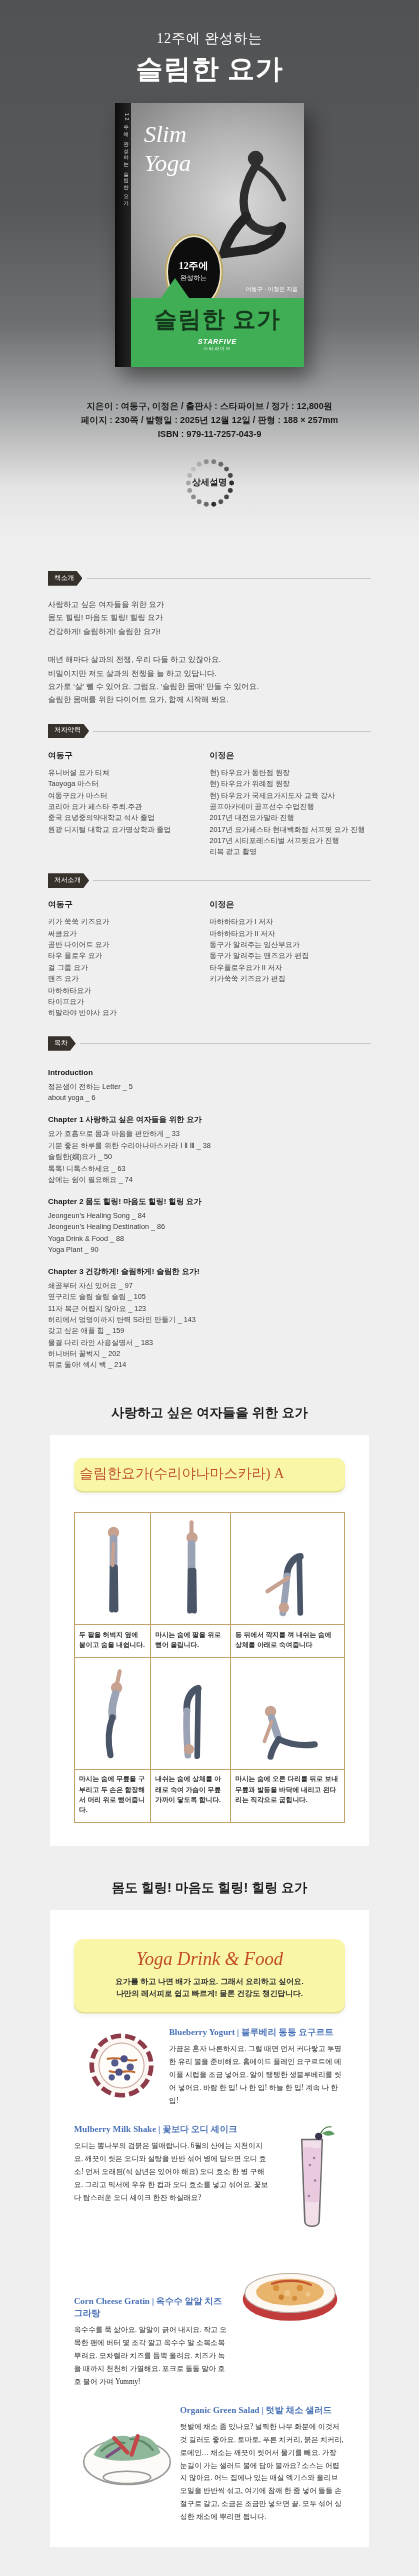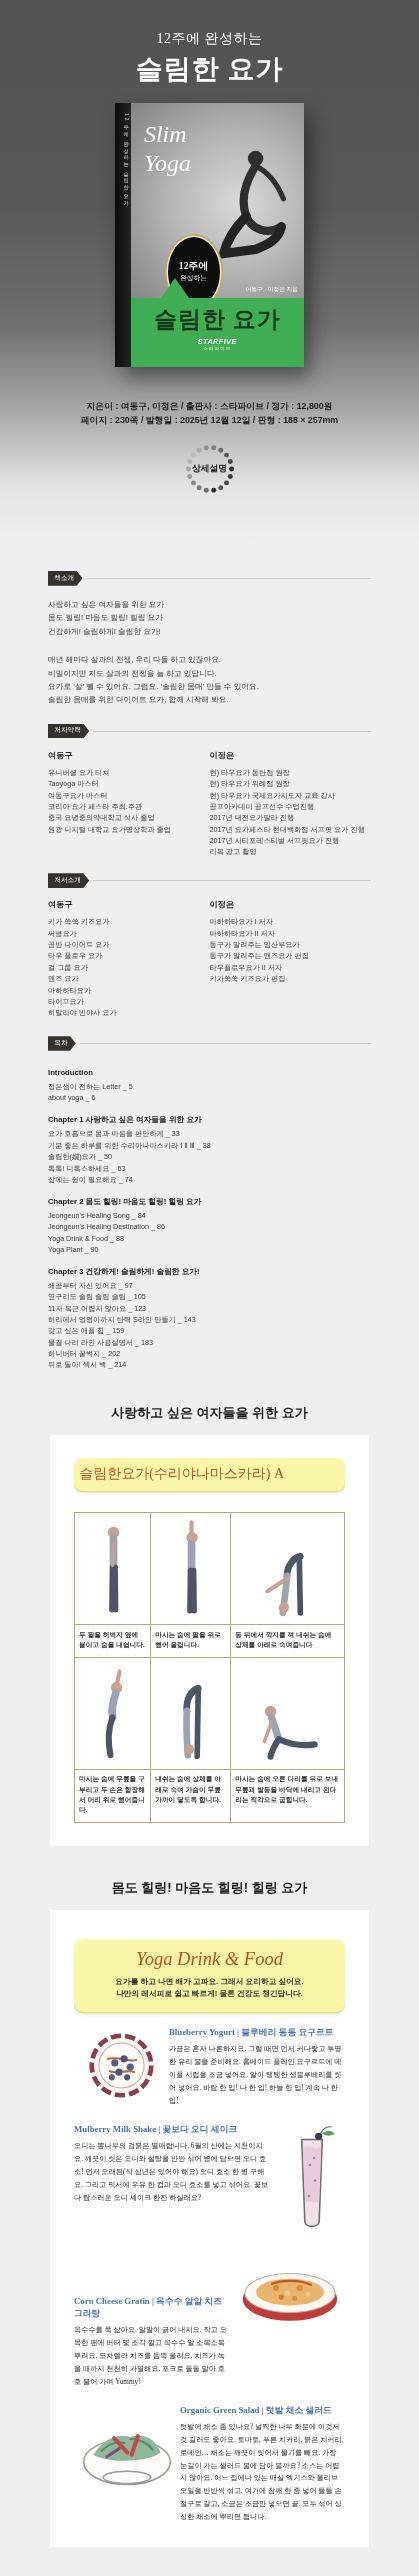--- a/index.html
+++ b/index.html
@@ -126,20 +126,21 @@
           <div class="band-title">슬림한 요가</div>
           <div class="band-logo">STARFIVE</div>
           <div class="band-logo-sub">스타파이브</div>
         </div>
       </div>
     </div>
 
     <div class="hero-info">
       <div>지은이 : 여동구, 이정은  / 출판사 : 스타파이브 / 정가 : 12,800원</div>
       <div>페이지 : 230쪽 / 발행일 : 2025년 12월 12일 / 판형 : 188 × 257mm</div>
+      <div>ISBN  : 979-11-7257-043-9</div>
     </div>
 
     <div class="detail-badge">
       <svg viewBox="0 0 100 100">
         <circle cx="90" cy="50" r="4.6" fill="#2e2e2e"></circle>
           <circle cx="87.6" cy="63.7" r="4.6" fill="#3a3a3a"></circle>
         <circle cx="80.6" cy="75.7" r="4.6" fill="#474747"></circle>
           <circle cx="70" cy="84.6" r="4.6" fill="#555"></circle>
         <circle cx="56.9" cy="89.4" r="4.6" fill="#2e2e2e"></circle>
           <circle cx="43.1" cy="89.4" r="4.6" fill="#6b6b6b"></circle>

